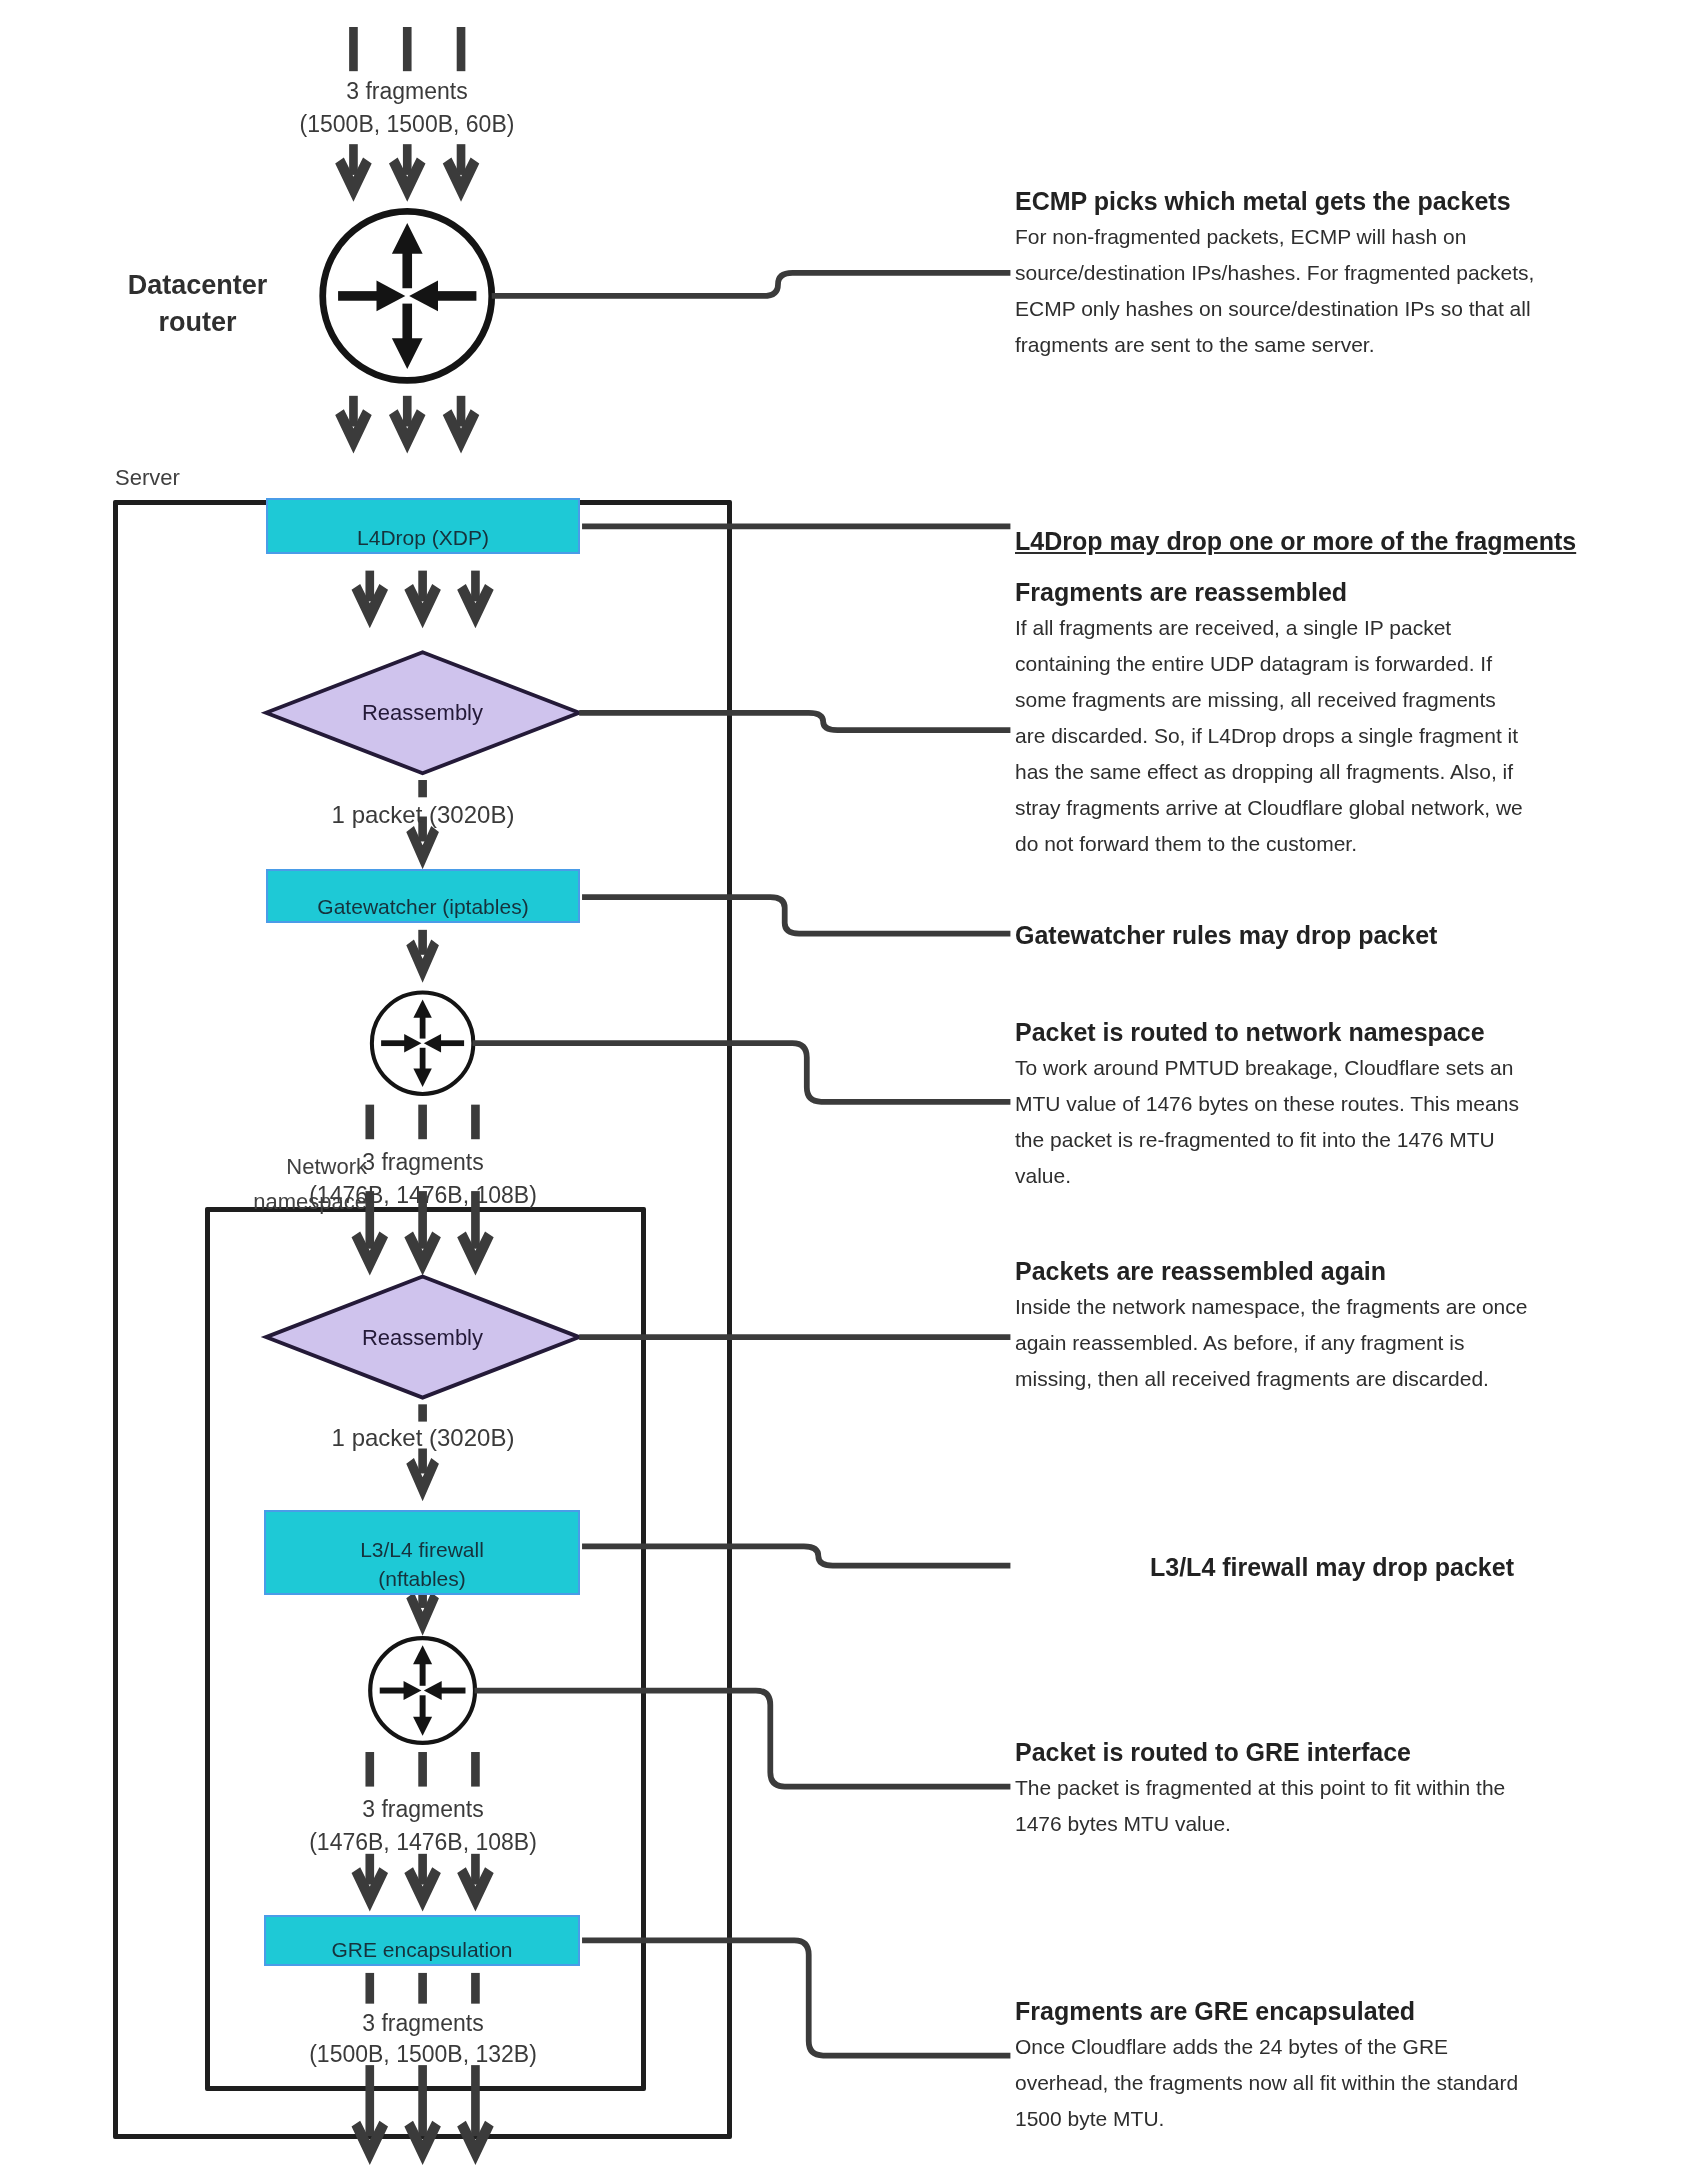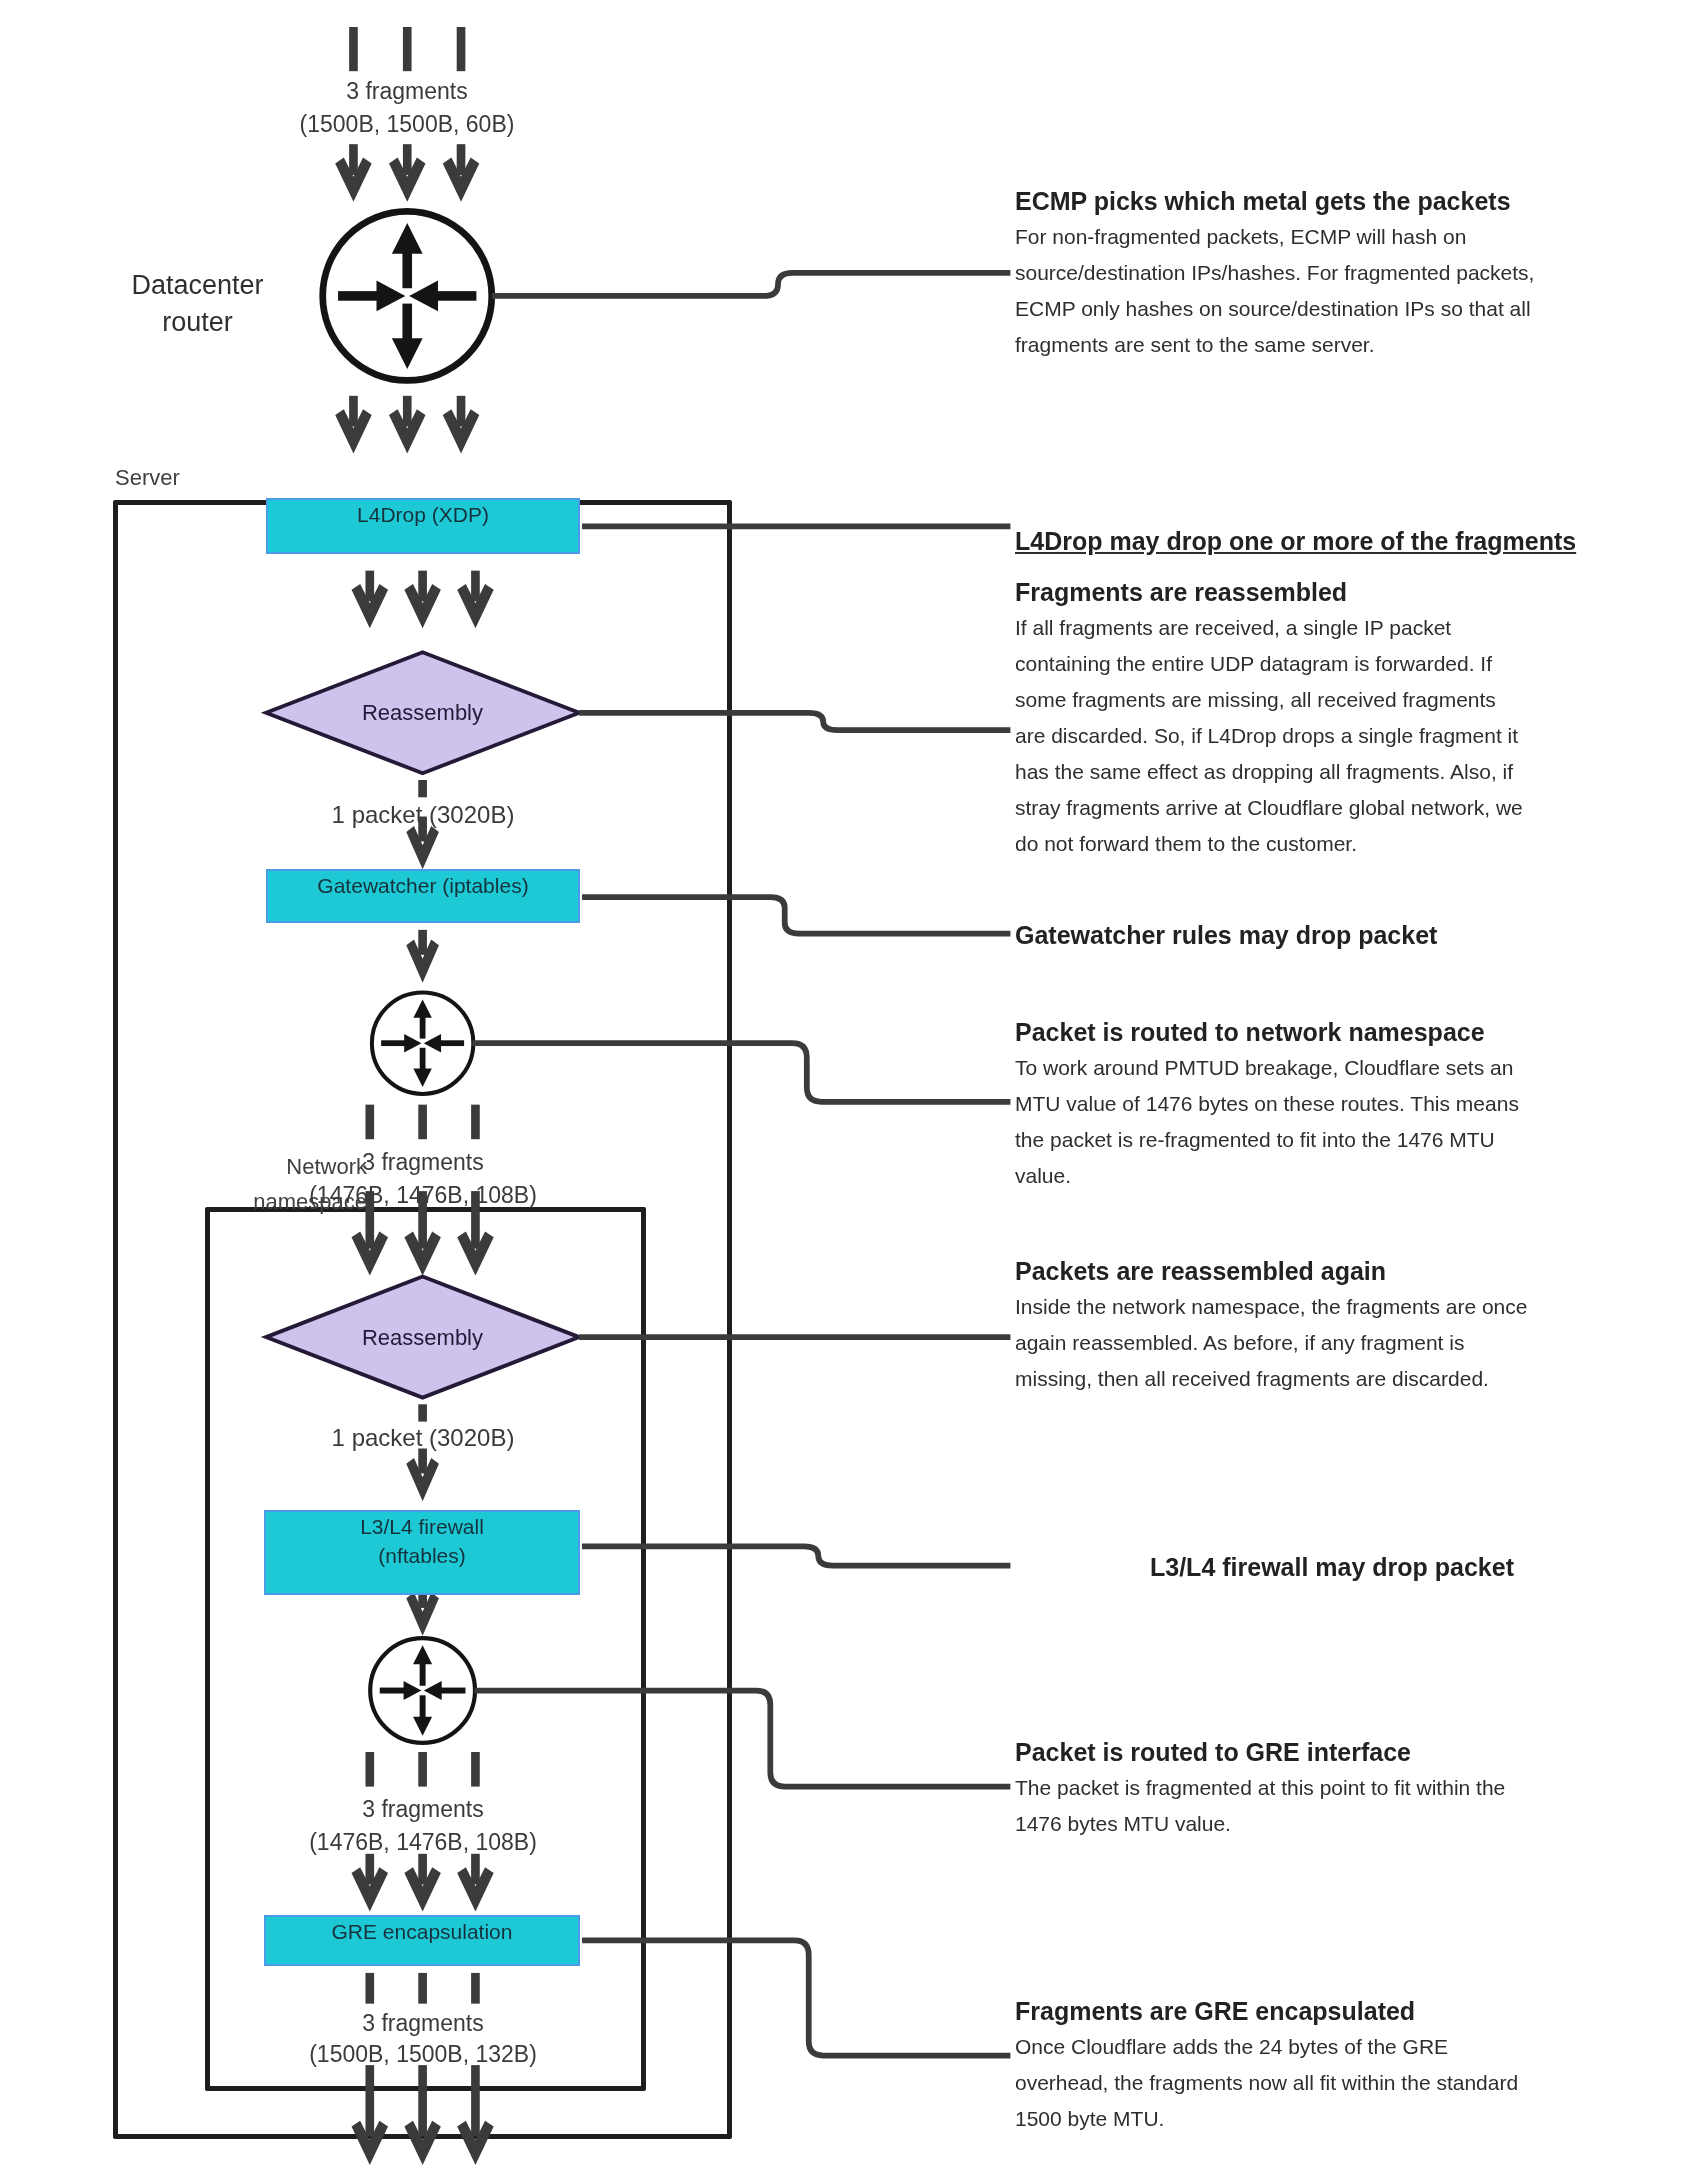--- a/index.html
+++ b/index.html
@@ -1,26 +1,26 @@
 <!DOCTYPE html>
 <html><head>
 <meta charset="utf-8">
 <style>
   html,body{margin:0;padding:0;background:#fff;}
   .canvas{position:relative;width:1701px;height:2168px;background:#fff;overflow:hidden;
           font-family:"Liberation Sans", sans-serif;color:#2d2d2d;}
   .shapes{position:absolute;left:0;top:0;z-index:2;}
   .frame{position:absolute;border:5.8px solid #1e1e1e;border-radius:1.9px;z-index:1;background:transparent;}
   .cbox{position:absolute;background:#1ec9d6;border:2.9px solid #4a9ce8;z-index:3;
-        display:flex;align-items:flex-start;justify-content:center;text-align:center;
+        display:flex;align-items:flex-end;justify-content:center;text-align:center;
         font-size:21px;color:#16323c;white-space:pre-line;line-height:29px;}
   .lbl{position:absolute;z-index:3;white-space:pre-line;}
   .t-center{text-align:center;}
   .flowtxt{font-size:23px;color:#3a3a3a;}
-  .dclabel{font-size:27px;color:#2f2f2f;line-height:37px;}
+  .dclabel{font-size:27px;color:#2f2f2f;line-height:37px;font-weight:bold;}
   .boxtag{font-size:22px;color:#404040;}
   .dlabel{position:absolute;z-index:3;font-size:22px;color:#241a38;display:flex;
           align-items:center;justify-content:center;text-align:center;}
   .pkt{font-size:24px;color:#3a3a3a;}
   .ann{position:absolute;left:1015px;width:634px;z-index:3;}
   .ann .ti{font-weight:bold;font-size:25px;line-height:36px;color:#222;}
   .ann .bo{font-size:21px;line-height:36px;color:#2e2e2e;white-space:pre-line;}
 </style>
 </head>
 <body>

